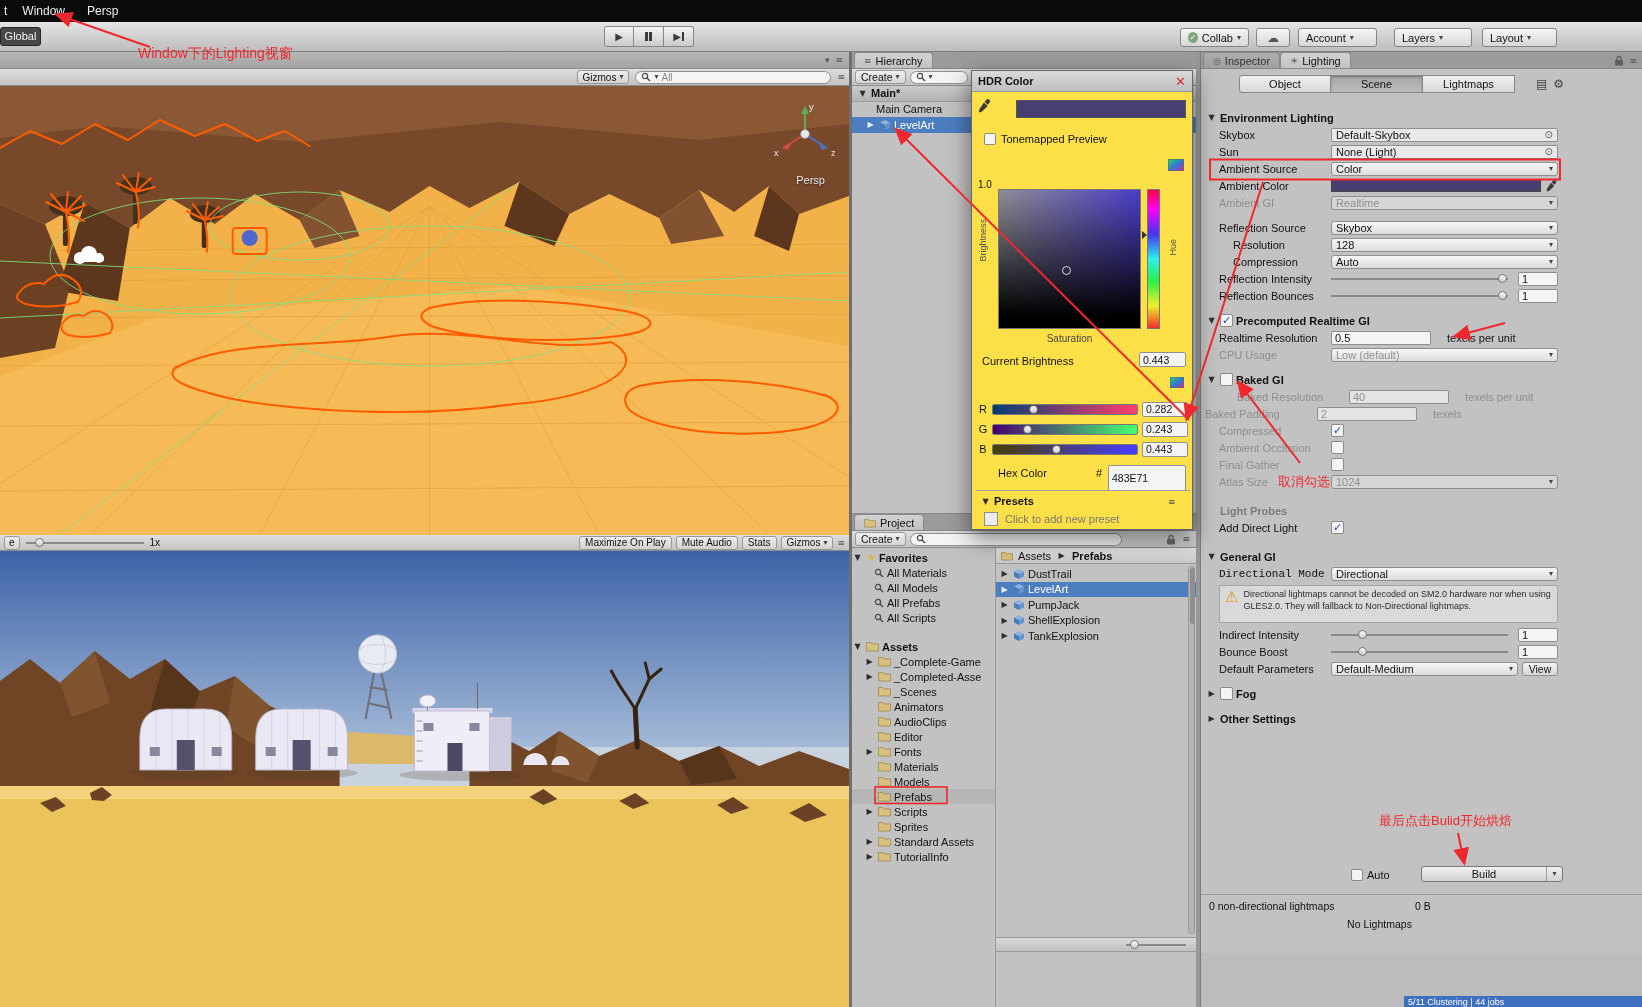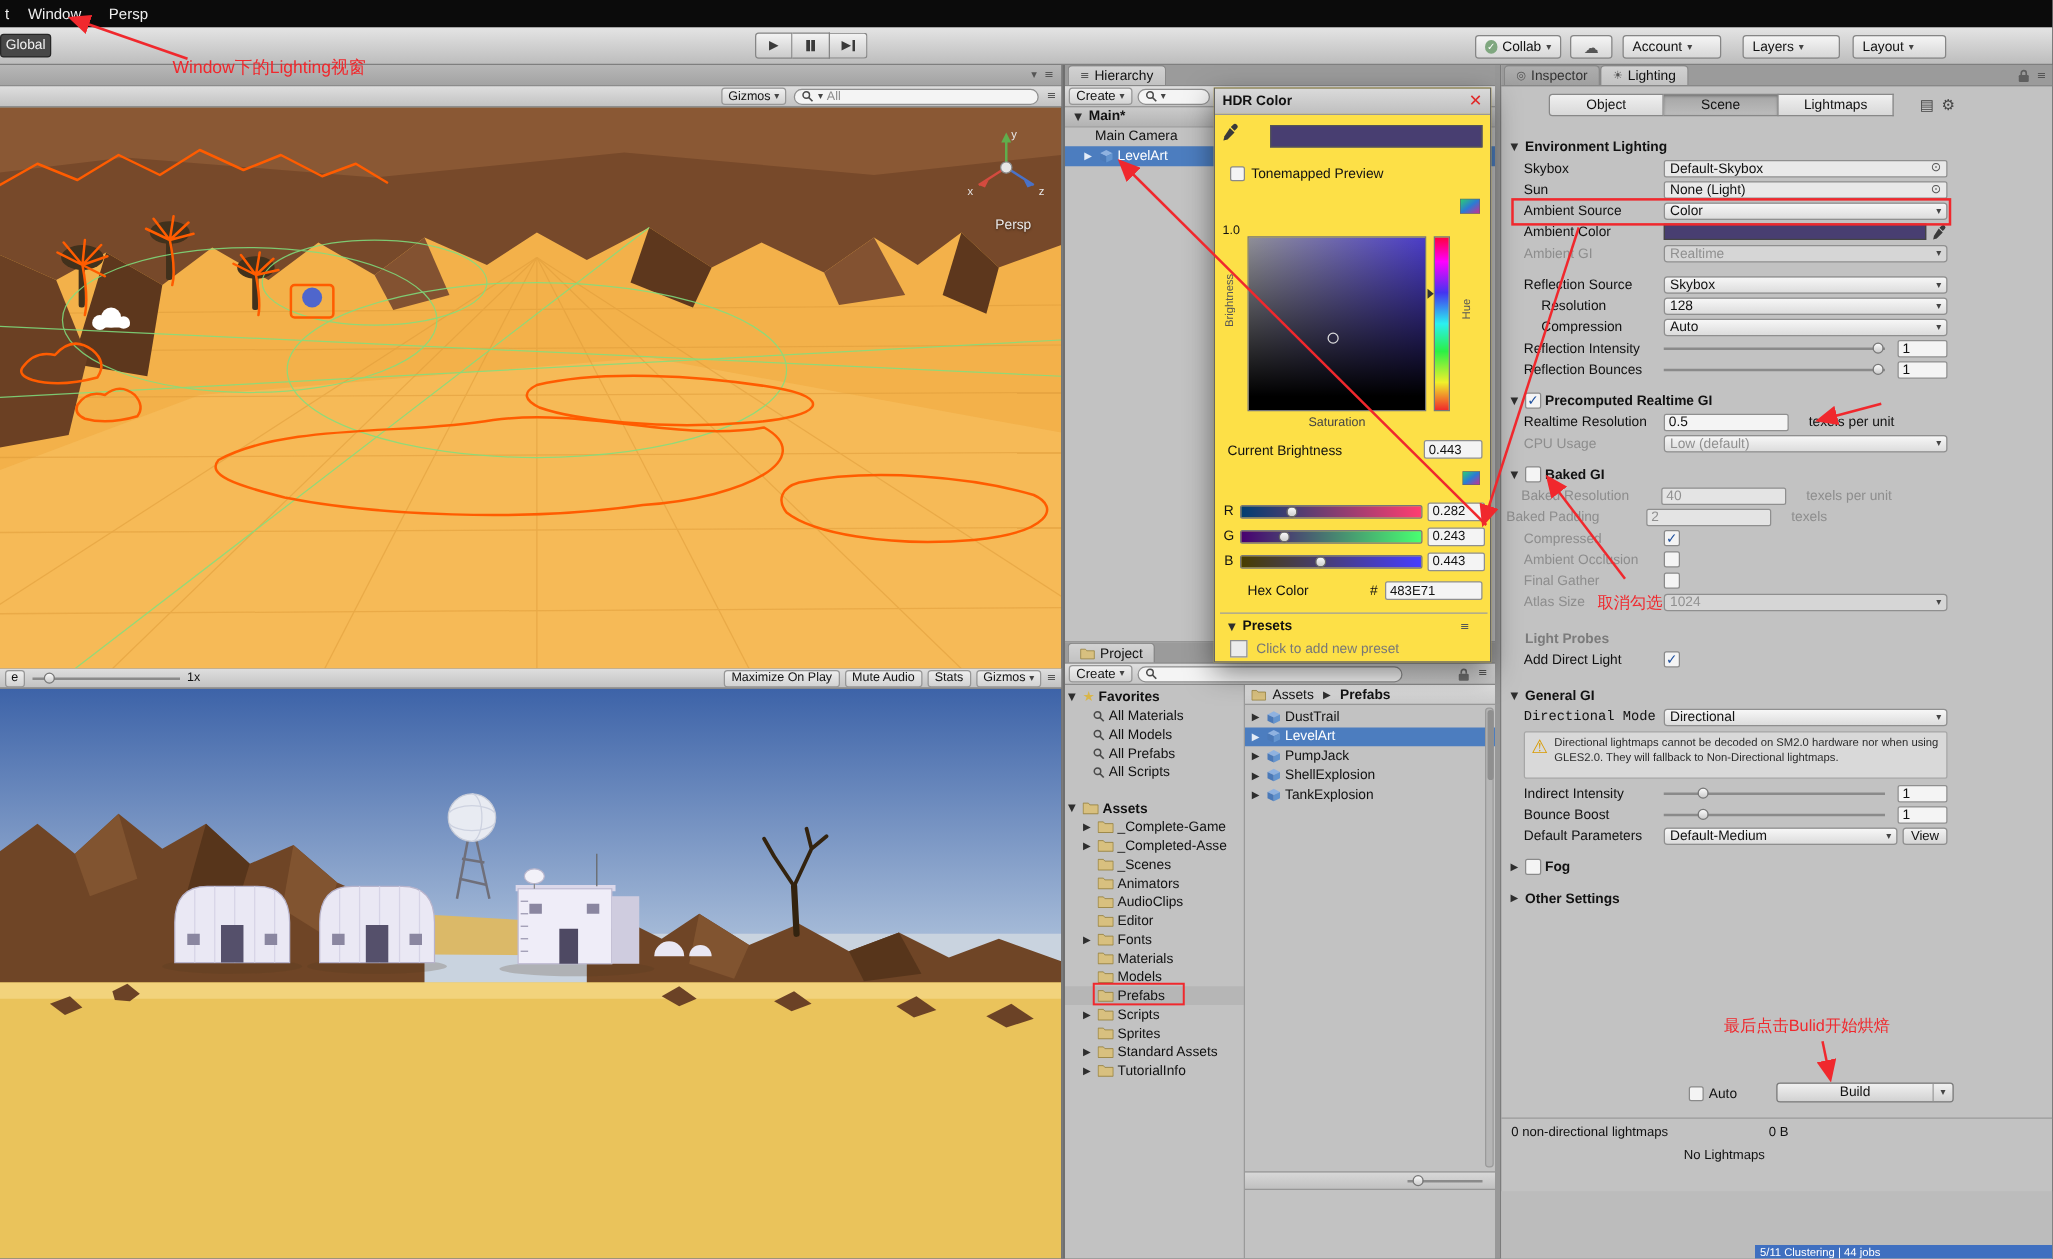--- a/index.html
+++ b/index.html
@@ -824,21 +824,21 @@
               <span class="caret gly">▾</span>
             </div>
           </div>
         </div>
         <div class="igap8"></div>
         <div class="ihdr">
           <span class="tri">▼</span>
           <span class="cb"></span>
           <span>Baked GI</span>
         </div>
-        <div class="irow dim" style="padding-left: 16px;">
+        <div class="irow dim" style="padding-left: 36px;">
           <span class="lbl" style="flex-basis: 112px;">Baked Resolution</span>
           <div class="ctl">
             <div class="inbox">40</div>
             <span class="suffix">texels per unit</span>
           </div>
         </div>
         <div class="irow dim" style="padding-left: 4px;">
           <span class="lbl" style="flex-basis: 112px;">Baked Padding</span>
           <div class="ctl">
             <div class="inbox">2</div>
@@ -1029,21 +1029,21 @@
         <div class="chrow">
           <span class="chlab">B</span>
           <div class="ctrack" style="background: linear-gradient(to right, rgb(72, 62, 0), rgb(72, 62, 255));">
             <div class="cknob" style="left: calc(44.3% - 5px);"></div>
           </div>
           <div class="smallbox" style="width: 46px; height: 15px; flex: 0 0 auto;">0.443</div>
         </div>
       </div>
     <span class="abs" style="left:26px;top:396px">Hex Color</span>
     <span class="abs" style="left:124px;top:396px">#</span>
-    <div class="smallbox abs" style="left:136px;top:394px;width:78px;height:15px">
+    <div class="smallbox abs" style="left:136px;top:394px;width:78px;height:26px">
         <span>483E71</span>
       </div>
     <div class="hdr-sep" style="top:419px"></div>
     <div class="abs" style="left:8px;top:424px;display:flex;align-items:center;gap:3px;font-weight:bold">
       <span class="tri">▼</span>
       <span>Presets</span>
     </div>
     <span class="abs gly mini" style="left:196px;top:426px">≡</span>
     <div class="abs" style="left:12px;top:441px;display:flex;align-items:center;gap:7px">
       <span class="addbtn"></span>

